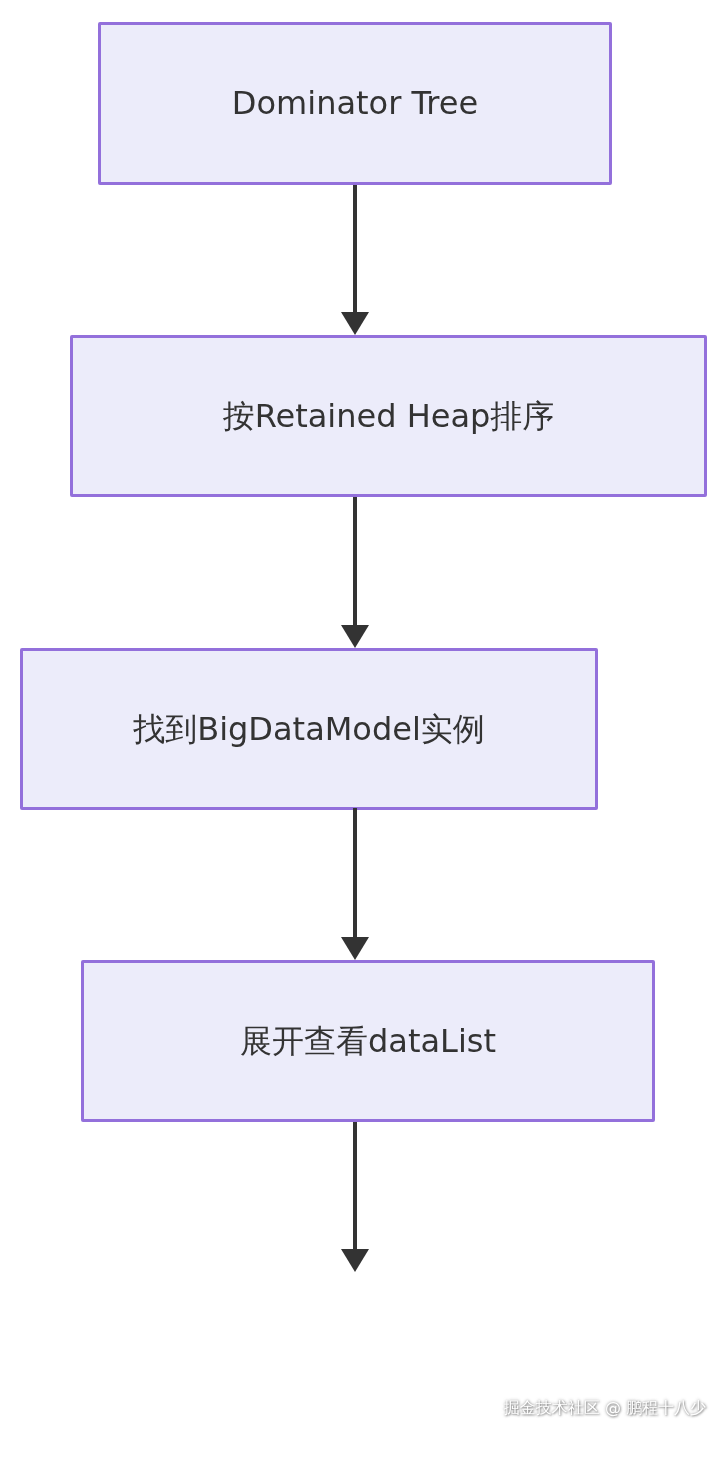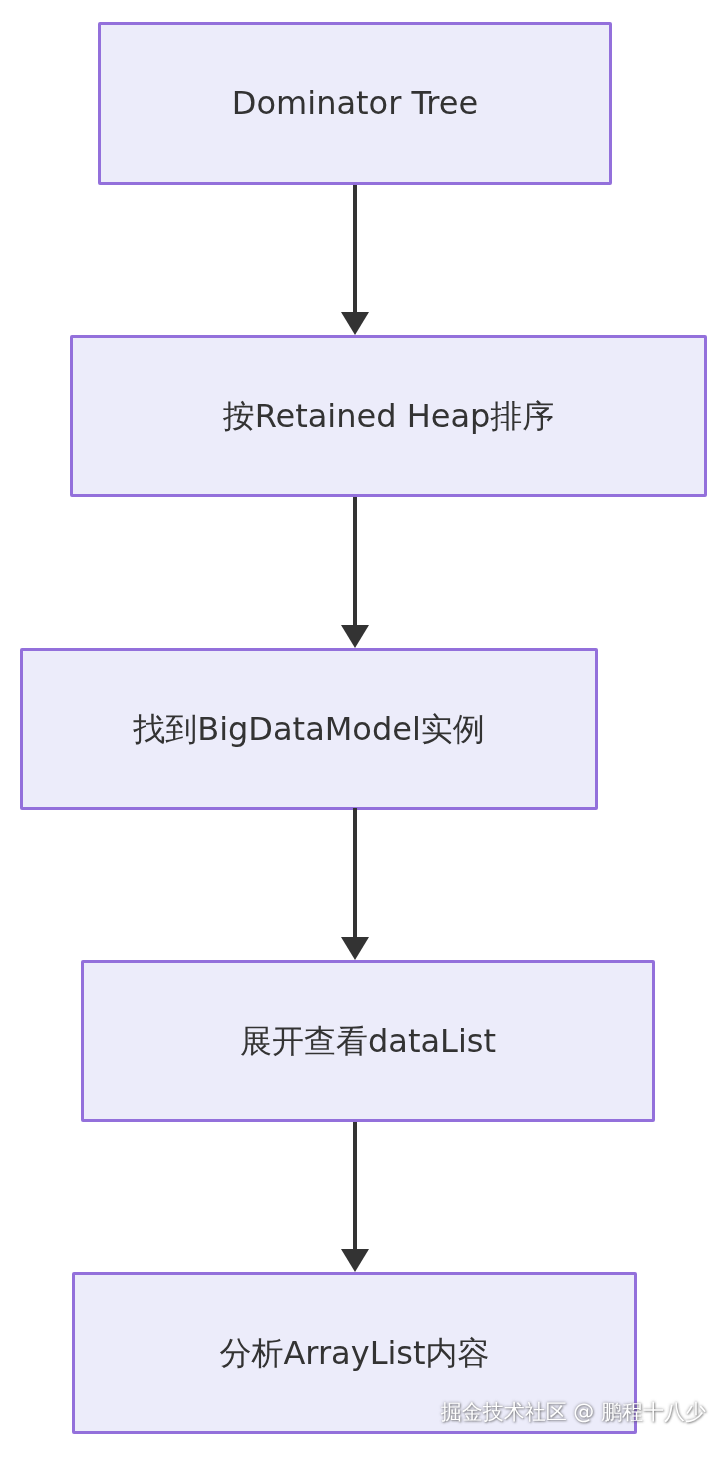--- a/index.html
+++ b/index.html
@@ -58,21 +58,21 @@
     height: 0;
     border-left: 14px solid transparent;
     border-right: 14px solid transparent;
     border-top: 23px solid #333333;
   }
 
   .watermark {
     position: absolute;
     right: 4px;
     top: 1398px;
-    font-size: 21px;
+    font-size: 16px;
     color: #ffffff;
     text-shadow: 0 0 3px rgba(70,70,70,0.65), 1px 1px 2px rgba(70,70,70,0.5);
     white-space: nowrap;
   }
 </style>
 </head>
 <body>
 
 <div class="canvas">
 
@@ -105,19 +105,16 @@
 
   <div class="flow-node node-4">
     <span>展开查看dataList</span>
   </div>
 
   <div class="flow-edge edge-4">
     <div class="edge-line"></div>
     <div class="edge-head"></div>
   </div>
 
-  <div class="flow-node node-5">
-    <span>分析ArrayList内容</span>
-  </div>
 
   <div class="watermark">掘金技术社区 @ 鹏程十八少</div>
 
 </div>
 
 </body></html>

